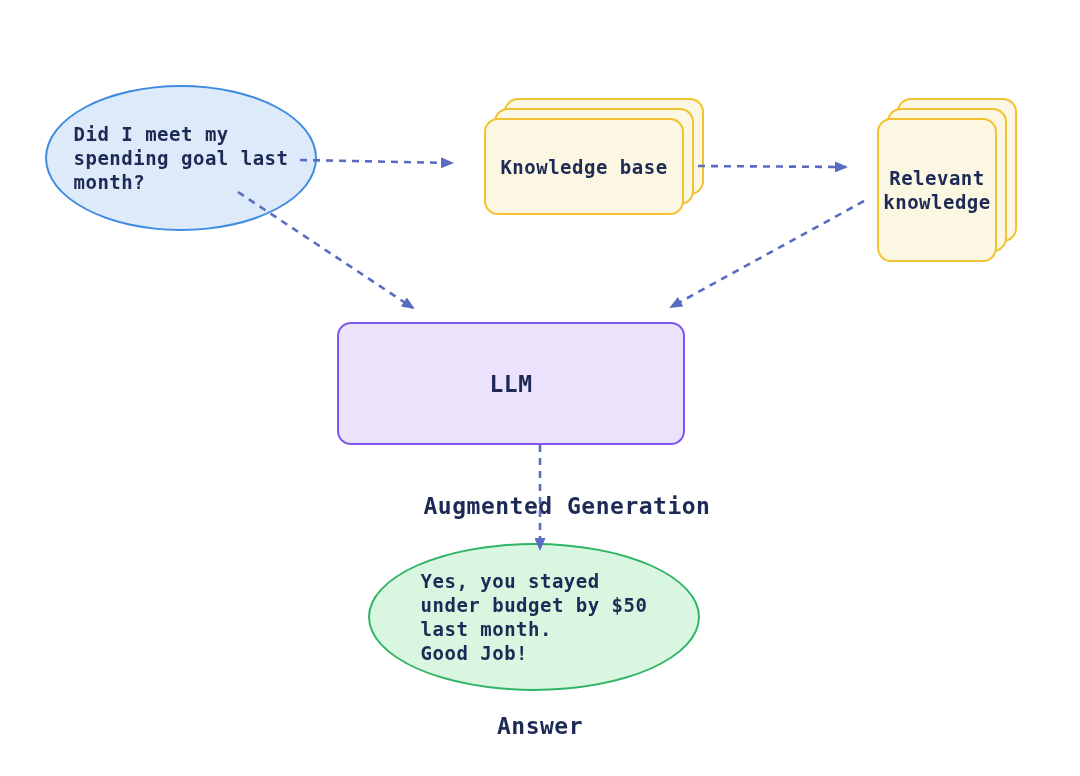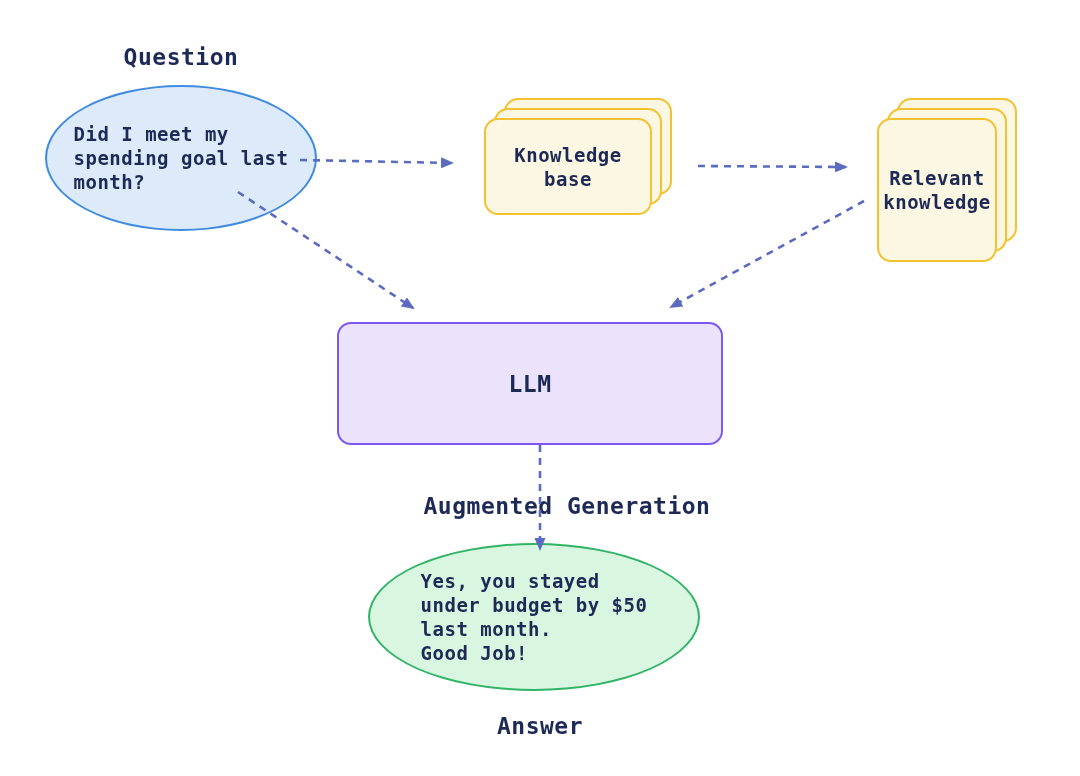--- a/index.html
+++ b/index.html
@@ -63,25 +63,25 @@
     text-align: center;
     font-size: 19px;
     font-weight: 700;
     line-height: 24px;
     white-space: pre-line;
     letter-spacing: 0.5px;
   }
   .layer-1 { transform: translate(10px, -10px); }
   .layer-2 { transform: translate(20px, -20px); }
 
-  #kb-stack { left: 484px; top: 118px; width: 168px; height: 97px; }
+  #kb-stack { left: 484px; top: 118px; width: 200px; height: 97px; }
   #rk-stack { left: 877px; top: 94px; width: 120px; height: 144px; margin-top: 24px; }
 
   #llm-box {
-    left: 337px; top: 322px; width: 386px; height: 123px;
+    left: 337px; top: 322px; width: 348px; height: 123px;
     background: var(--llm_fill, #EAE3FB);
     border: 2px solid var(--llm_border, #7E57F0);
     border-radius: 14px;
     display: flex;
     align-items: center;
     justify-content: center;
     font-size: 23px;
     font-weight: 700;
     letter-spacing: 0.5px;
     box-sizing: border-box;
@@ -104,21 +104,20 @@
     stroke-dasharray: 7 6;
     fill: none;
   }
   .arrow-head-path { fill: var(--arrow, #5A6BC0); }
 </style>
 </head>
 <body>
 
 <div id="canvas">
 
-  <div class="abs diagram-label" id="question-label">Question</div>
 
   <div class="abs bubble" id="question-bubble">Did I meet my
 spending goal last
 month?</div>
 
   <div class="stack" id="kb-stack">
     <div class="card layer-2"></div>
     <div class="card layer-1"></div>
     <div class="card front">Knowledge base</div>
   </div>

